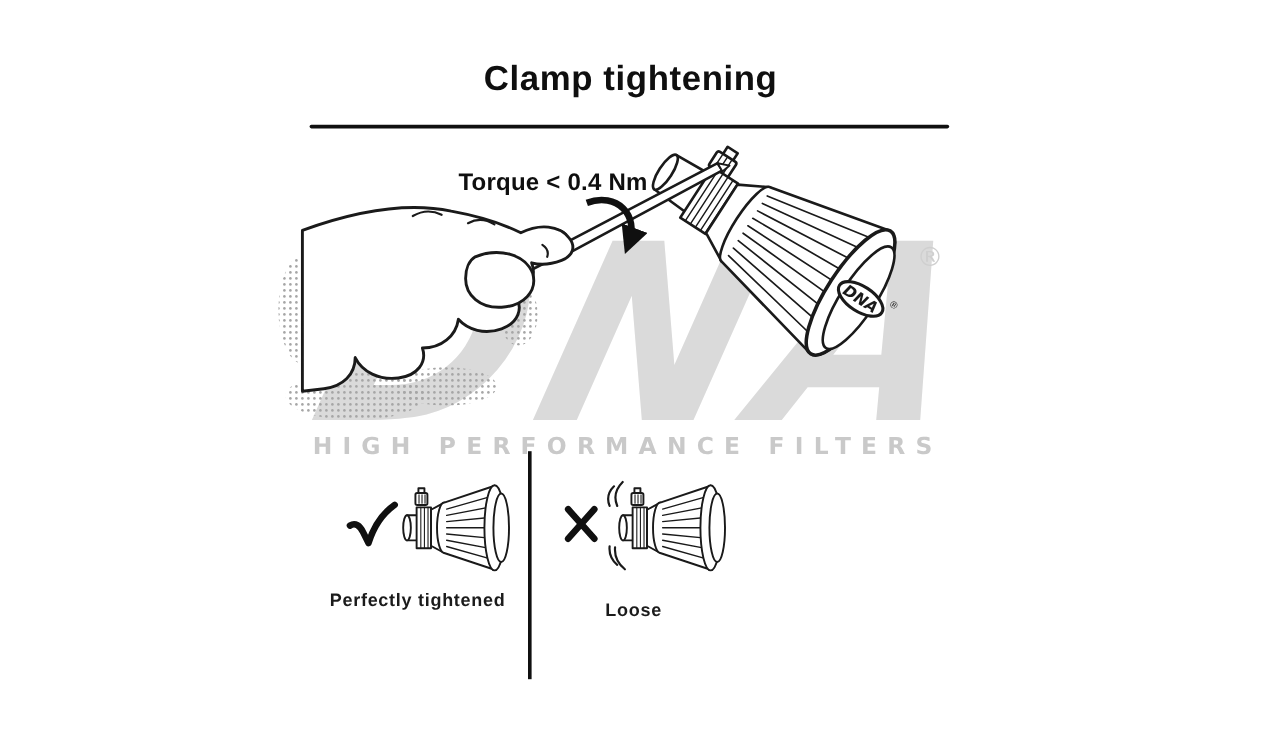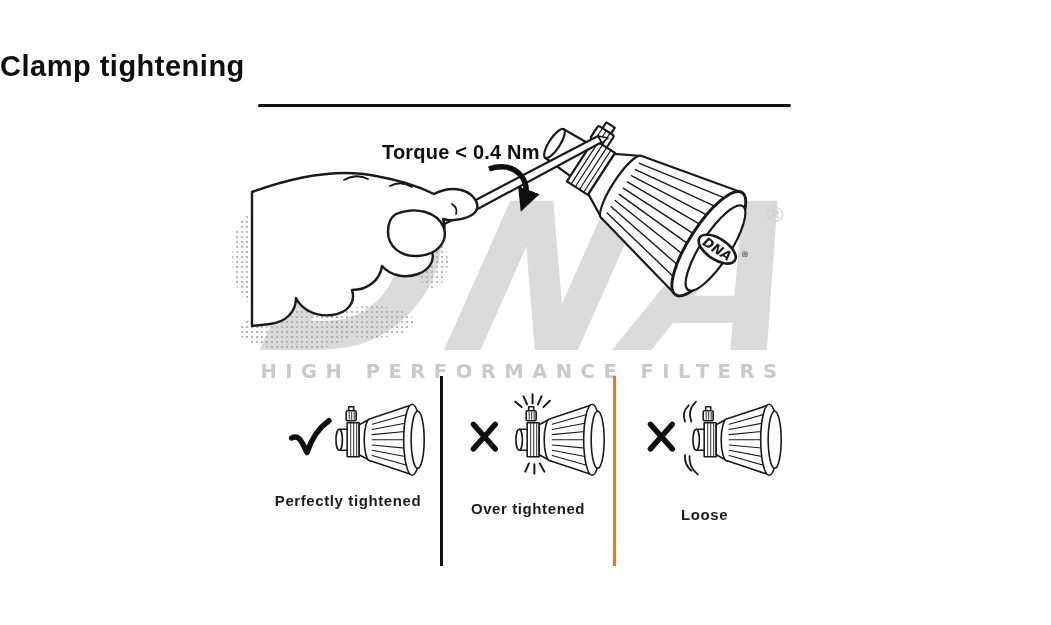--- a/index.html
+++ b/index.html
@@ -1,18 +1,18 @@
 <!DOCTYPE html>
 <html><head>
 <meta charset="utf-8">
 <style>
   html,body{margin:0;padding:0;background:#fff;}
   .canvas{position:relative;width:1051px;height:625px;background:#fff;overflow:hidden;
           font-family:"Liberation Sans",sans-serif;color:#111;}
-  .title{position:absolute;top:50px;left:0;width:100%;text-align:left;
+  .title{position:absolute;top:50px;left:0;width:100%;text-align:center;
          font-size:29px;font-weight:bold;letter-spacing:.5px;color:#0f0f0f;}
   .title-rule{position:absolute;left:258px;top:104px;width:533px;height:3px;background:#101010;border-radius:2px;}
   .torque{position:absolute;left:382px;top:141px;font-size:20px;font-weight:bold;color:#0f0f0f;letter-spacing:.2px;text-align:right;}
   .art{position:absolute;left:0;top:0;width:1051px;height:420px;}
   .panels{position:absolute;left:256px;top:376px;width:537px;height:190px;display:flex;}
   .panel{box-sizing:border-box;display:flex;flex-direction:column;align-items:center;}
   .panel:nth-child(1){width:184px;}
   .panel:nth-child(2){width:173px;border-left:3px solid #101010;}
   .panel:nth-child(3){width:180px;border-left:3px solid #f97316;}
   .panel-art{margin-top:10px;width:160px;height:104px;}
@@ -126,31 +126,20 @@
     <div class="panel">
       <svg class="panel-art" viewBox="0 0 176 104">
         <path d="M 26 52 C 31 49 35 52 38 58 L 43 68 C 48 52 57 40 67 33" stroke="#101010" stroke-width="6" fill="none" stroke-linecap="round" stroke-linejoin="round"></path>
         <use href="#sf" transform="translate(86,54) scale(1.1)"></use>
       </svg>
       <div class="label">
         <div>Perfectly tightened</div>
       </div>
     </div>
 
-    <div class="panel">
-      <svg class="panel-art" viewBox="0 0 176 104">
-        <path d="M 28 37 L 52 64 M 52 37 L 28 64" stroke="#101010" stroke-width="6" fill="none" stroke-linecap="round"></path>
-        <use href="#sf" transform="translate(86,54) scale(1.1)"></use>
-        <path fill="none" stroke="#1a1a1a" stroke-width="2.2" stroke-linecap="round" d="M 87 15 L 83 6 M 93 14 L 93 4 M 99 15 L 103 6 M 105 18 L 112 11 M 81 18 L 74 12
-                 M 89 80 L 85 89 M 95 81 L 95 91 M 101 80 L 106 89"></path>
-      </svg>
-      <div class="label">
-        <div>Over tightened</div>
-      </div>
-    </div>
 
     <div class="panel">
       <svg class="panel-art" viewBox="0 0 176 104">
         <path d="M 28 37 L 52 64 M 52 37 L 28 64" stroke="#101010" stroke-width="6" fill="none" stroke-linecap="round"></path>
         <use href="#sf" transform="translate(86,54) scale(1.1)"></use>
         <path fill="none" stroke="#1a1a1a" stroke-width="2" stroke-linecap="round" d="M 78 12 Q 68 22 73 34 M 70 16 Q 62 24 66 34
                  M 80 92 Q 70 84 71 72 M 73 88 Q 65 81 66 71"></path>
       </svg>
       <div class="label">
         <div>Loose</div>

